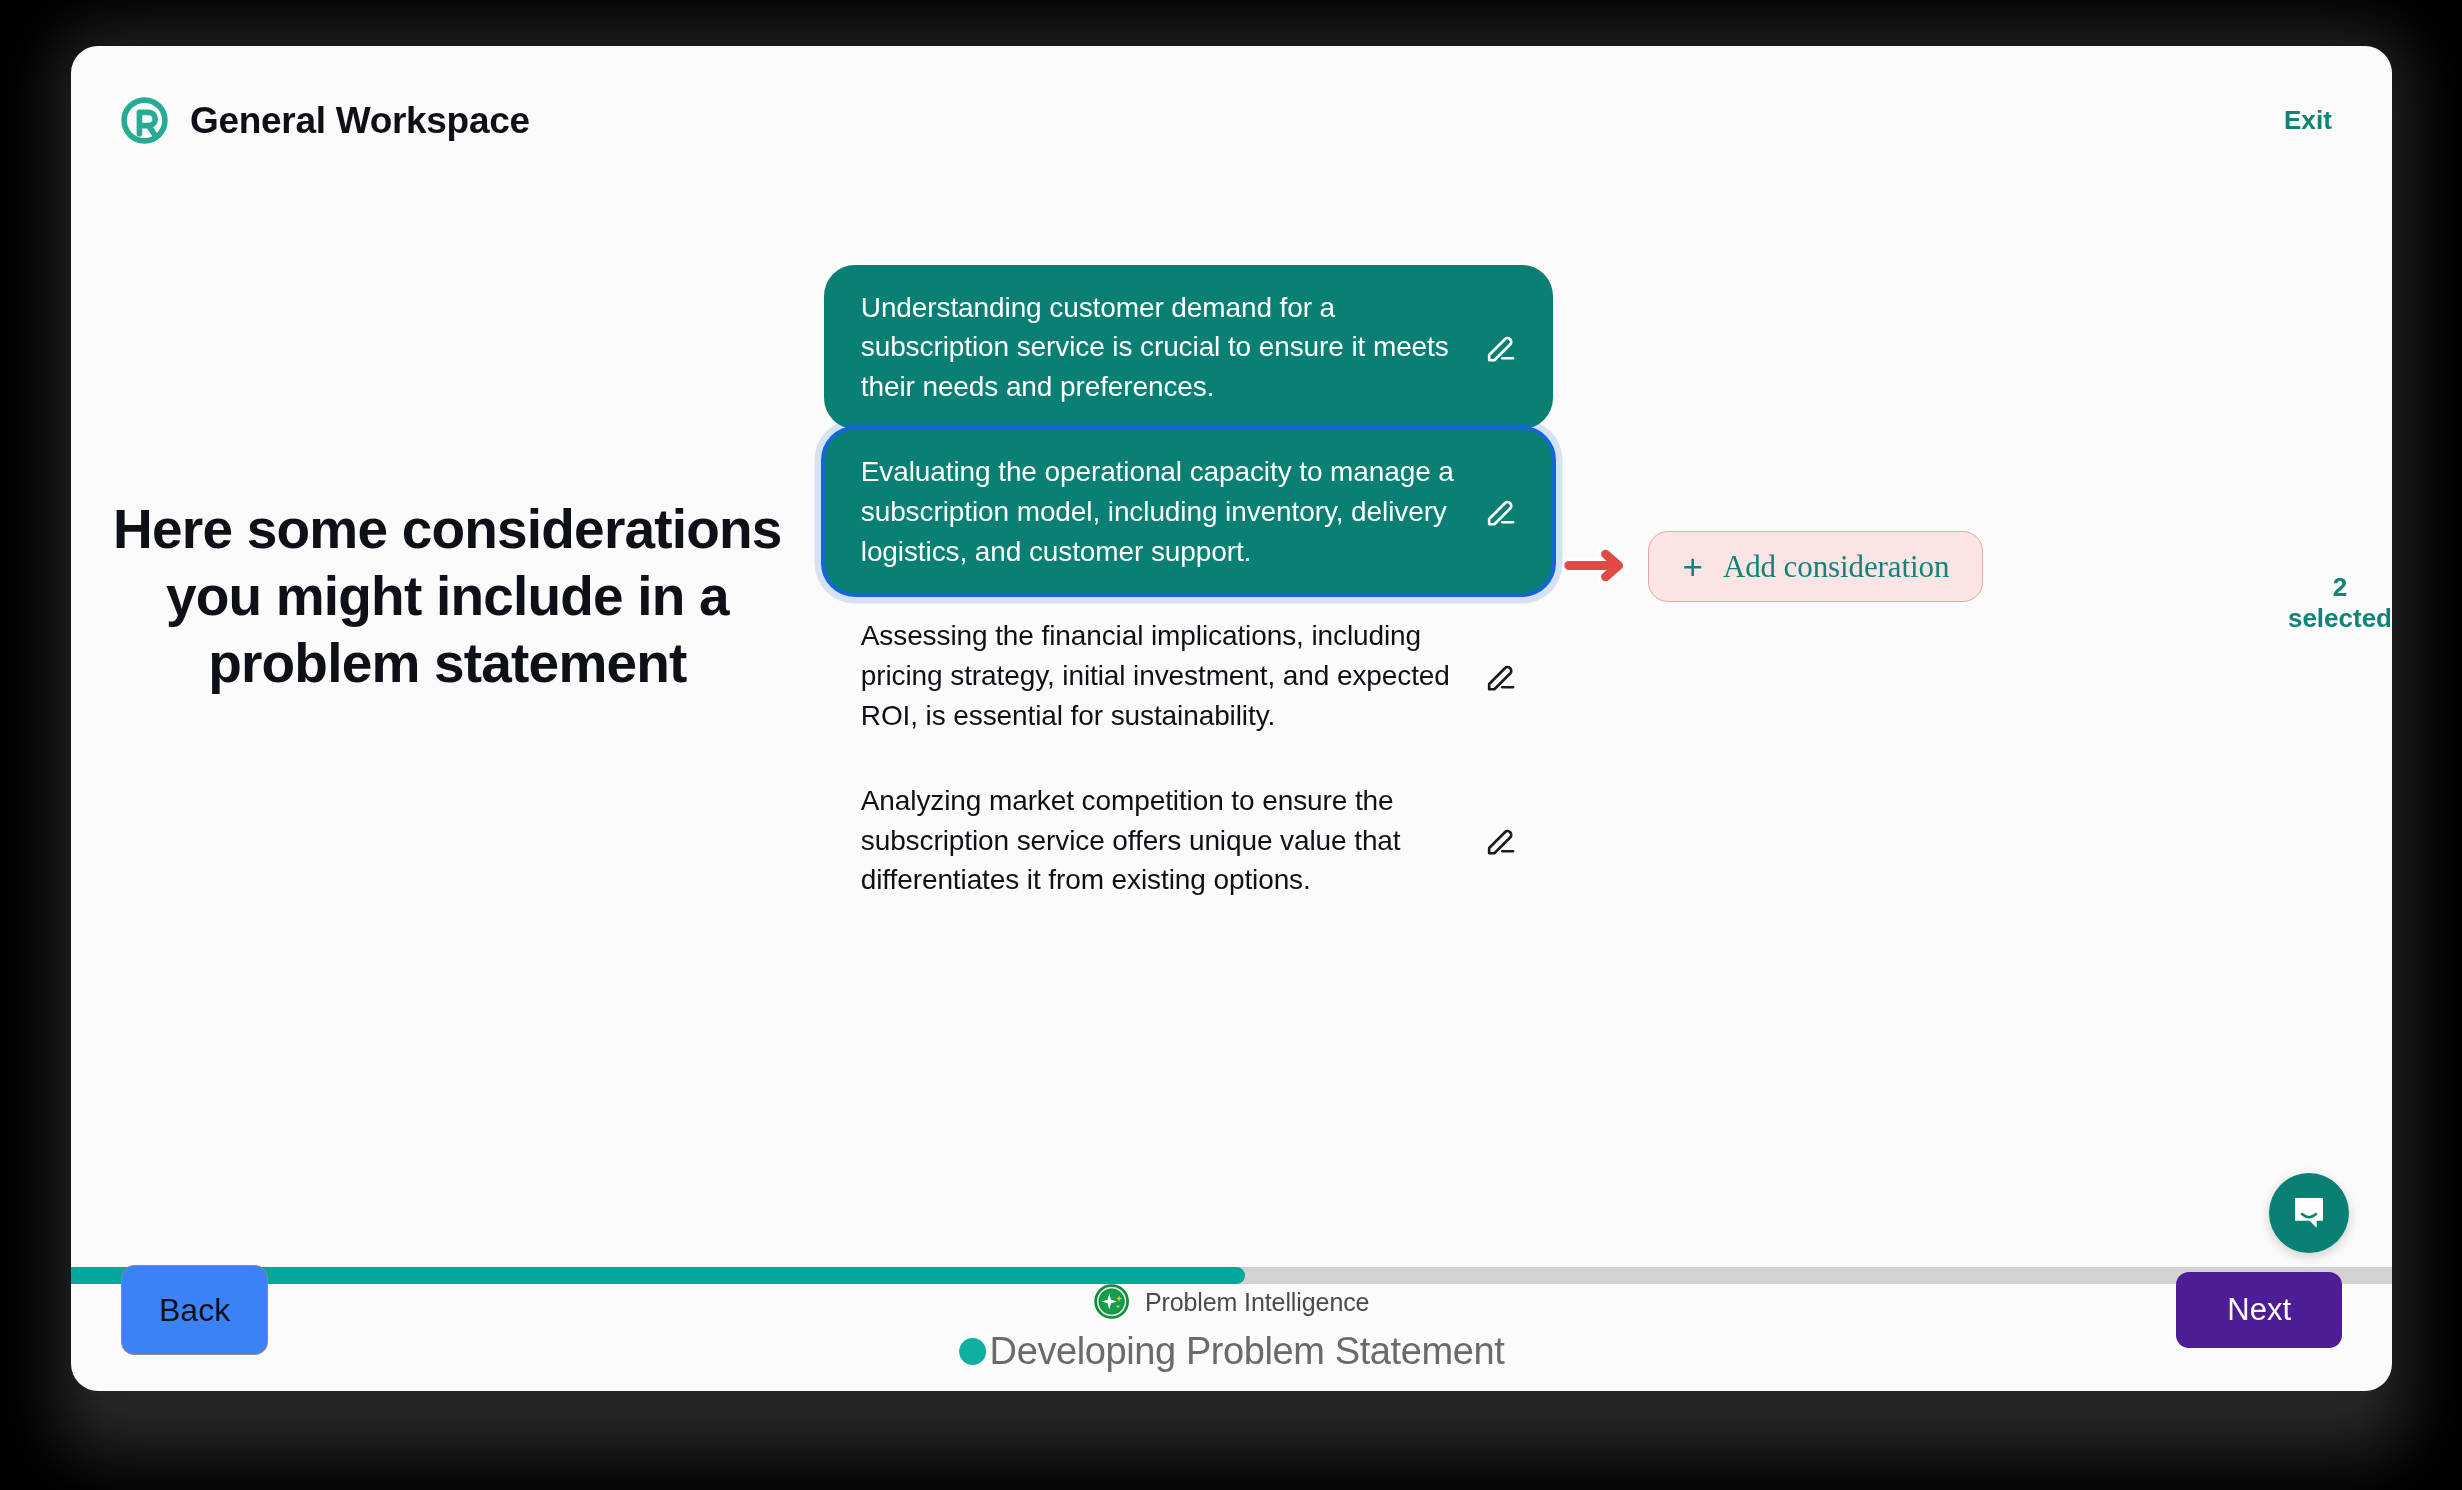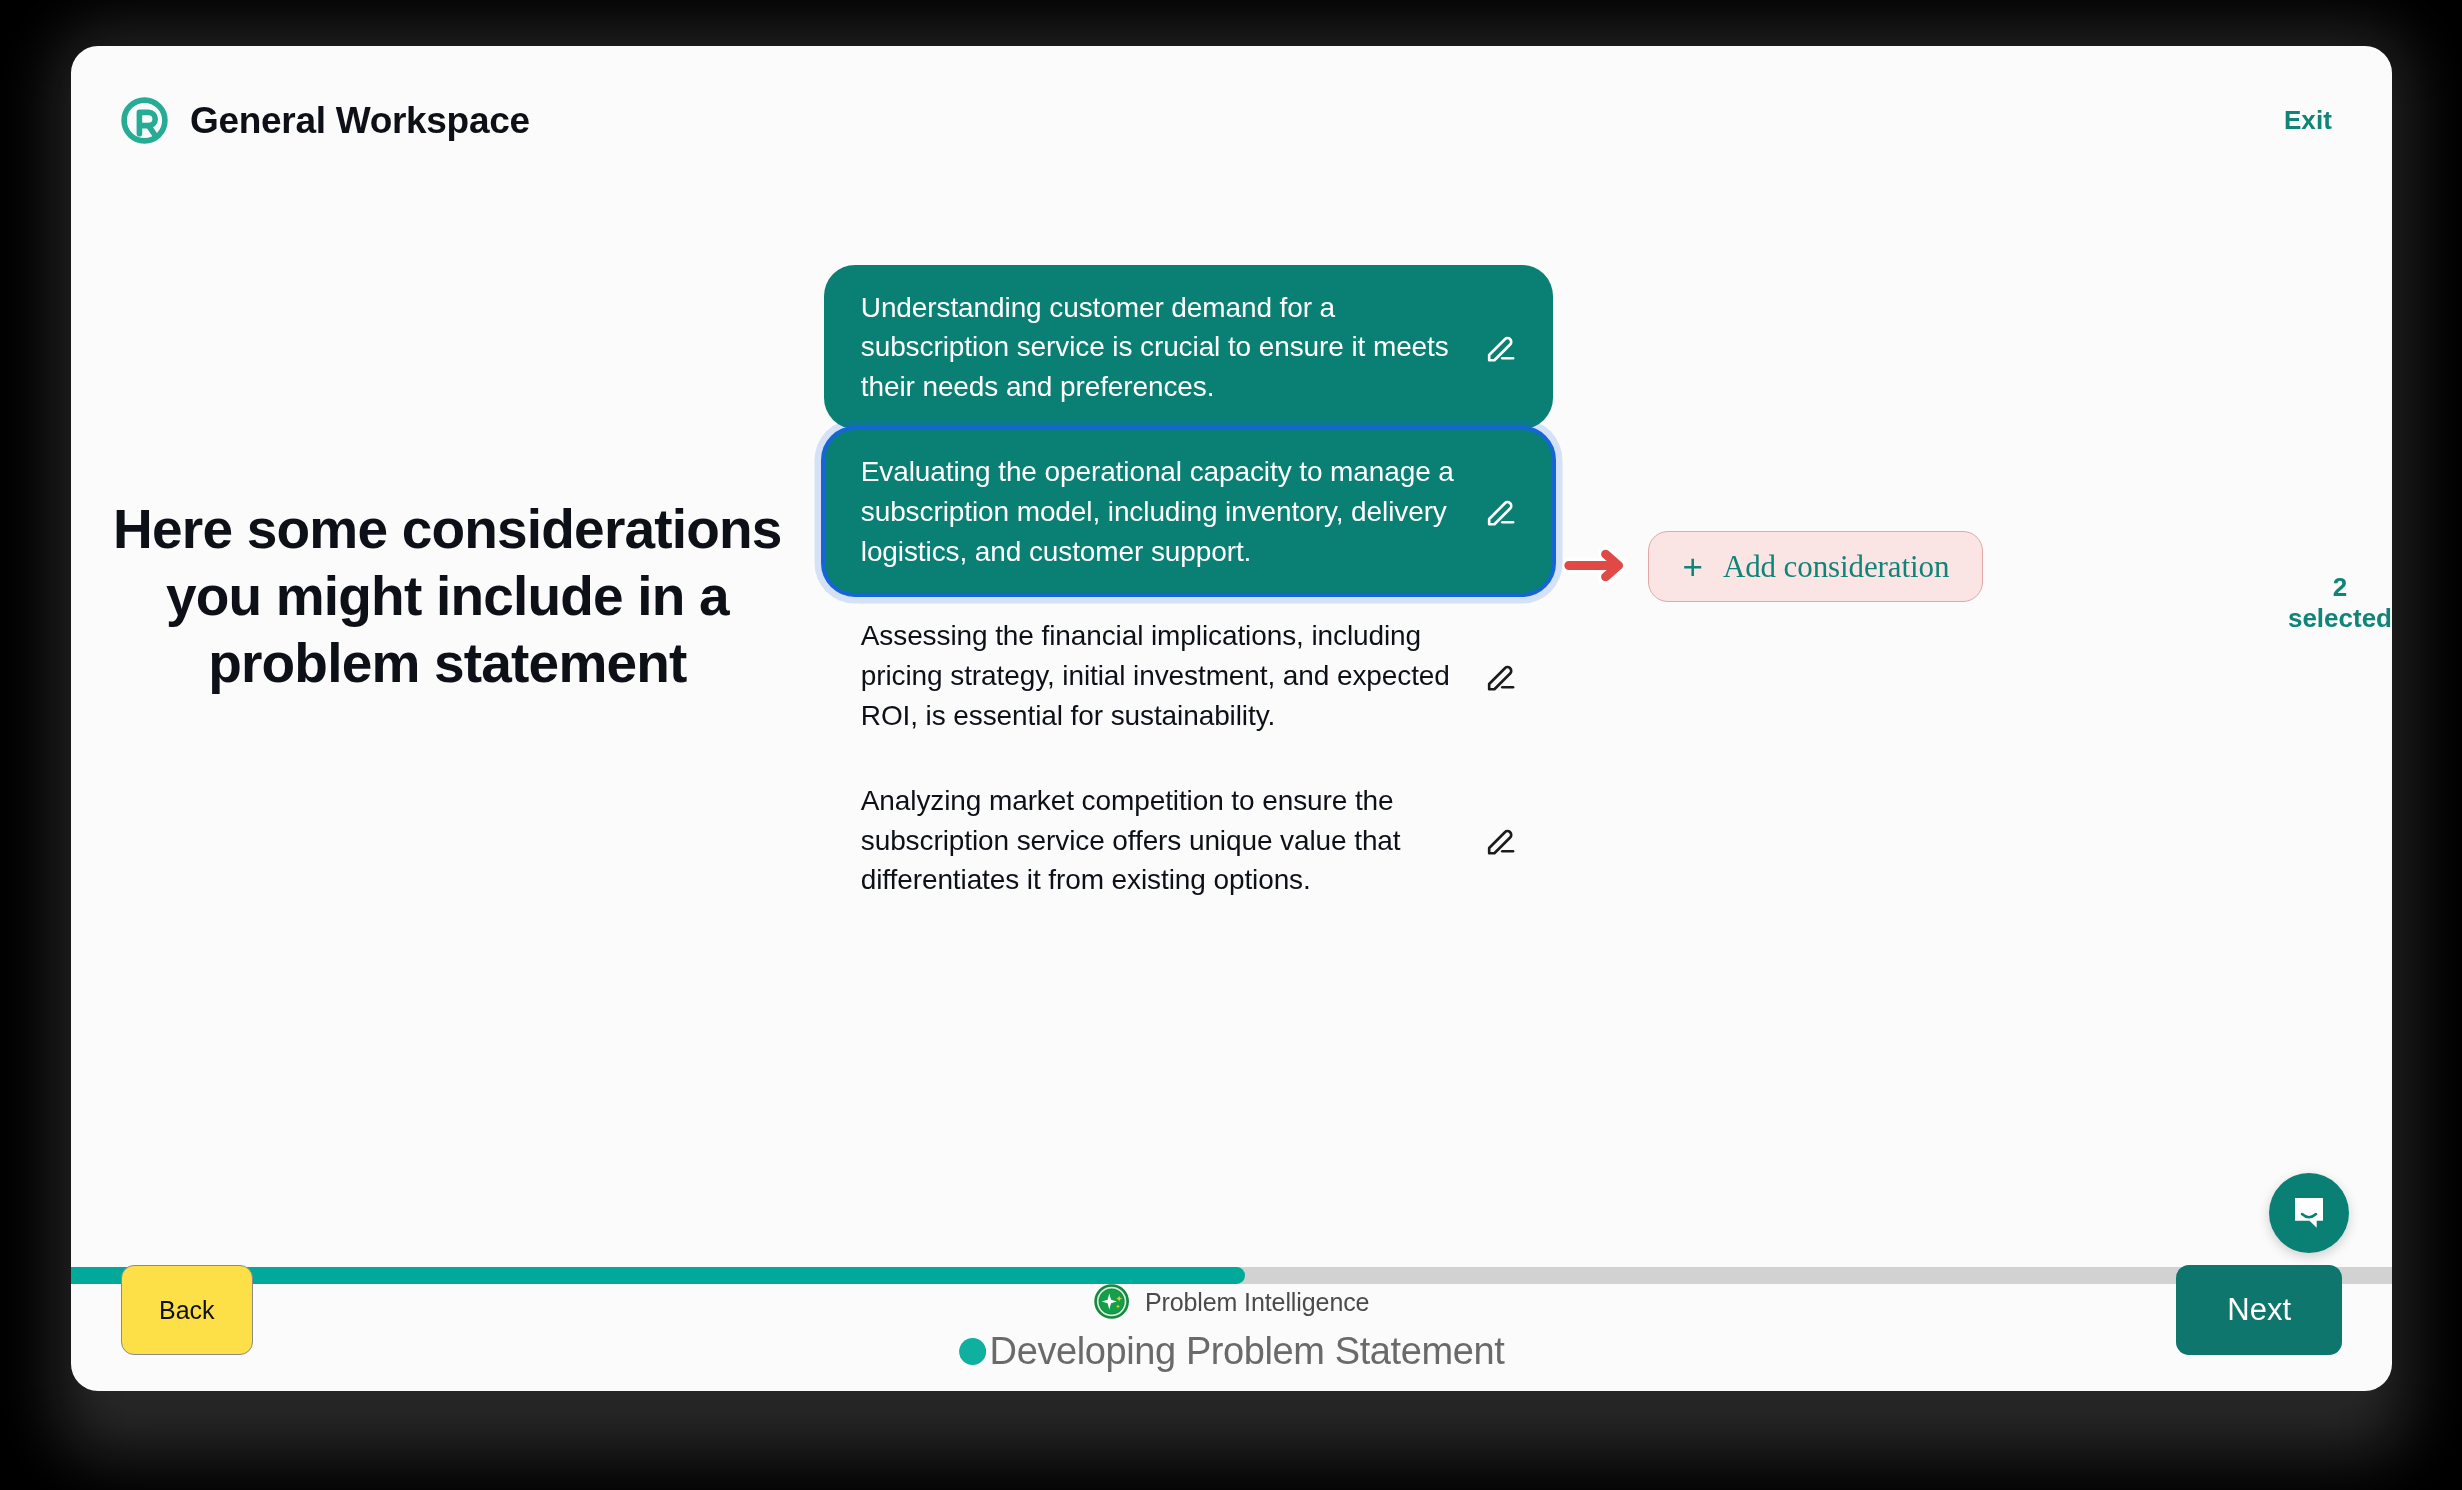--- a/index.html
+++ b/index.html
@@ -193,38 +193,38 @@
     position: absolute;
     left: 0;
     bottom: 0;
     width: 100%;
     height: 162px;
     display: flex;
     align-items: center;
     padding: 0 50px;
   }
   .btn-back {
-    background: #fde047;
+    background: #3b82f6;
     border: 1.8px solid #8b8b8b;
     border-radius: 13px;
     padding: 0 37px;
     height: 90px;
-    font-size: 25px;
+    font-size: 32px;
     color: #0d1117;
     display: flex;
     align-items: center;
     cursor: pointer;
     font-family: "Liberation Sans", sans-serif;
   }
   .btn-next {
-    background: #0f766e;
+    background: #4c1d95;
     border: none;
     border-radius: 13px;
     padding: 0 51px;
-    height: 90px;
+    height: 76px;
     font-size: 31px;
     color: #ffffff;
     display: flex;
     align-items: center;
     cursor: pointer;
     font-family: "Liberation Sans", sans-serif;
   }
 
   .footer-center {
     position: absolute;

